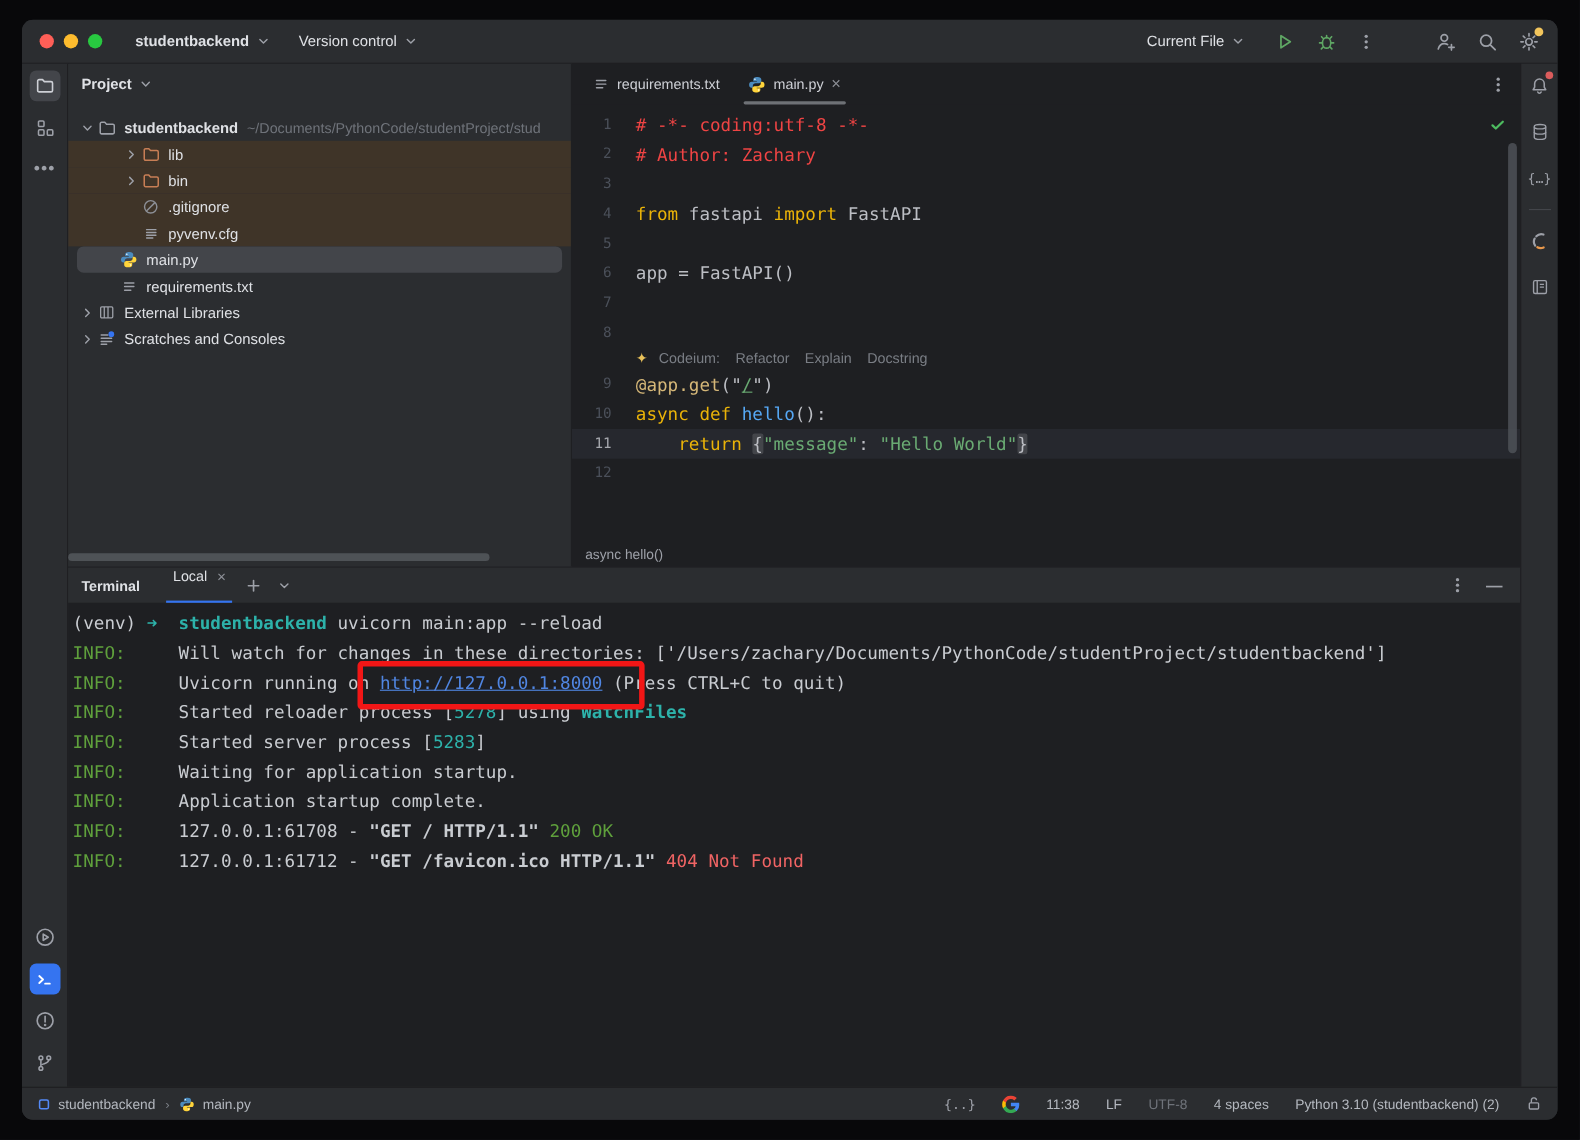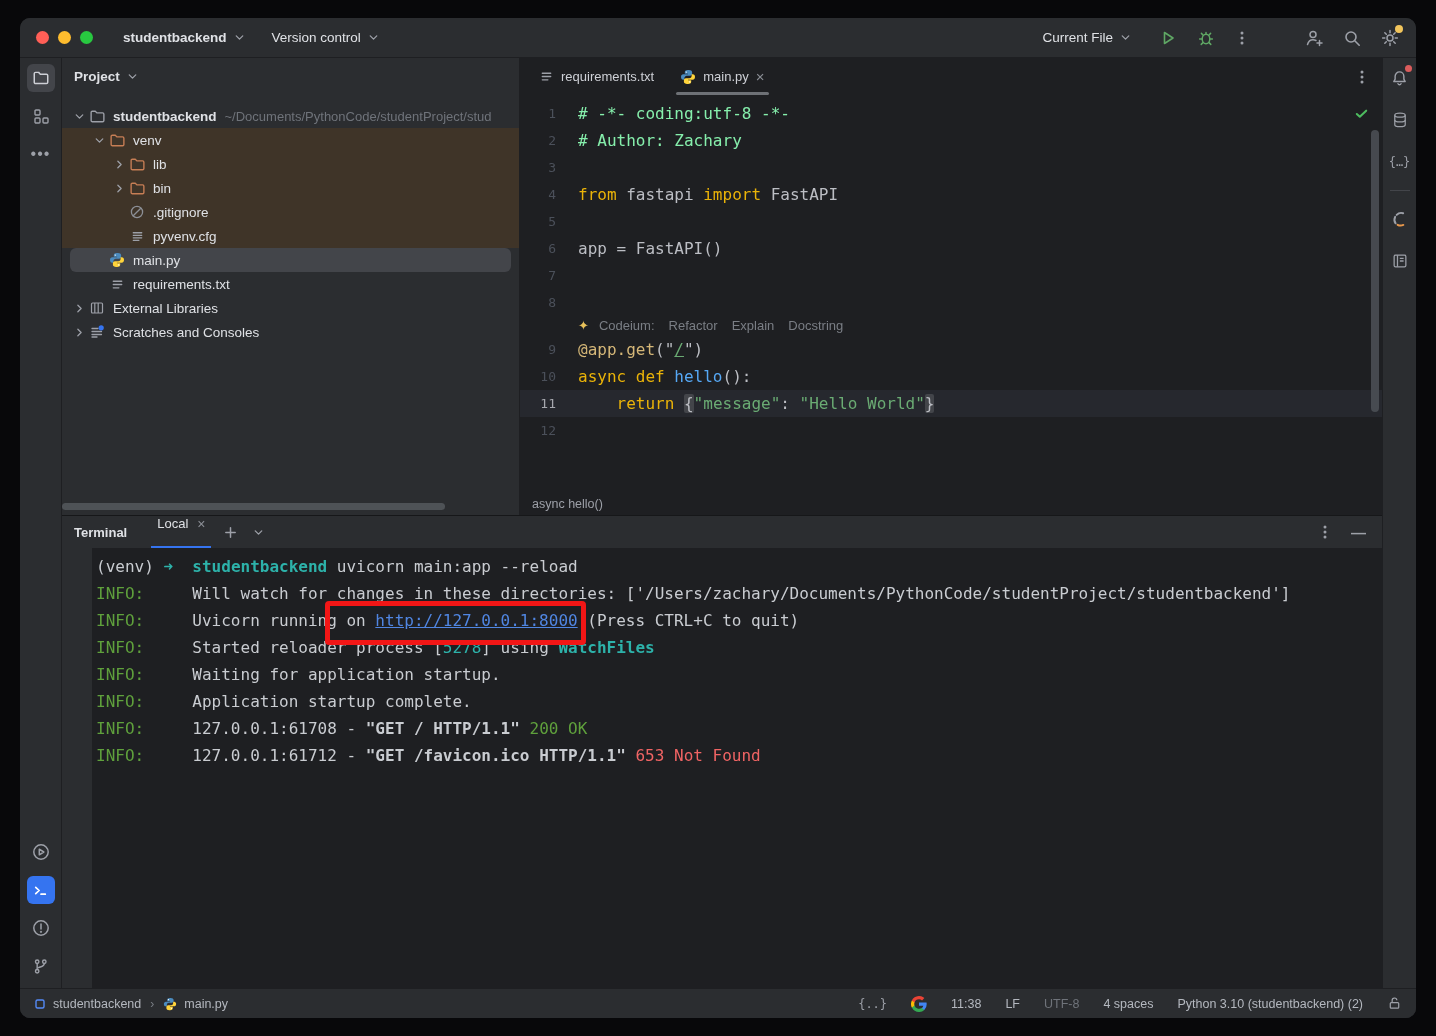--- a/index.html
+++ b/index.html
@@ -62,41 +62,41 @@
   .code-row{display:flex;height:27px;line-height:27px;}
   .code-row.current{background:#26282E;}
   .gutter{width:36px;flex:none;text-align:right;color:#4B505A;font-size:13px;}
   .code-row.current .gutter{color:#A6A8AE;}
   .code-text{padding-left:22px;white-space:pre;color:#BCBEC4;}
   .hint-row{height:20px;display:flex;line-height:20px;font-family:"Liberation Sans",sans-serif;
     font-size:13px;color:#7A7E85;}
   .hint-content{padding-left:22px;display:flex;gap:14px;align-items:center;}
   .sparkle{color:#E8C15A;font-size:13px;margin-right:-4px;}
   .hint-link{color:#7A7E85;}
-  .s-cm{color:#86efac;}.s-kw{color:#eab308;}.s-df{color:#BCBEC4;margin-top:47px;}.s-st{color:#6AAB73;}
+  .s-cm{color:#ef4444;}.s-kw{color:#eab308;}.s-df{color:#BCBEC4;margin-top:47px;}.s-st{color:#6AAB73;}
   .s-fn{color:#56A8F5;}.s-dc{color:#D5B778;}.s-u{text-decoration:underline;}
   .s-br{background:#43454A;border-radius:2px;}
   .insp-check{position:absolute;top:48px;right:13px;}
   .vscroll{position:absolute;top:72px;right:3px;width:8px;height:282px;border-radius:4px;
     background:#4E5157;opacity:.85;}
   .breadcrumb{height:22px;flex:none;display:flex;align-items:center;padding-left:12px;
     color:#9DA0A8;font-size:12.5px;}
   
   .terminal{flex:1;min-height:0;display:flex;flex-direction:column;border-top:1px solid #161719;}
   .term-header{height:32px;flex:none;background:#2B2D30;display:flex;align-items:center;padding:0 12px;}
   .term-title{font-weight:700;color:#DFE1E5;font-size:13px;margin-right:26px;}
   .term-tab{position:relative;height:32px;display:flex;align-items:flex-start;gap:9px;padding:0 4px;
     color:#DFE1E5;font-size:13px;}
   .term-tab::after{content:"";position:absolute;left:-2px;right:-2px;bottom:0;height:2.5px;background:#3574F0;}
   .term-x{color:#8C8F96;font-size:14px;}
   .term-btn{color:#9DA0A8;margin-left:14px;display:inline-flex;}
   .term-right{margin-left:auto;display:flex;align-items:center;gap:18px;margin-right:4px;}
   .minimize{color:#9DA0A8;font-size:15px;font-weight:700;}
   .term-body{flex:1;background:#1E1F22;padding:5px 0 0 4px;overflow:hidden;
-    font-family:"DejaVu Sans Mono",monospace;font-size:16px;line-height:27px;margin-left:30px;}
+    font-family:"DejaVu Sans Mono",monospace;font-size:16px;line-height:27px;}
   .t-line{white-space:pre;height:27px;}
   .s-tw{color:#C9CCD1;}.s-gr{color:#5FA03C;}.s-tl{color:#2DB2AA;}
   .s-lk{color:#5086E2;text-decoration:underline;}.s-rd{color:#F06464;}.s-b{font-weight:700;}
   
   .statusbar{height:30px;flex:none;background:#2B2D30;border-top:1px solid #1E1F22;
     display:flex;align-items:center;padding:0 14px;font-size:12.5px;color:#B4B8BF;gap:7px;}
   .sb-sep{color:#7A7E85;font-size:12px;padding:0 2px;}
   .sb-right{margin-left:auto;display:flex;align-items:center;gap:24px;}
   .sb-item{white-space:nowrap;}
   .dim{color:#6F737A;}
@@ -263,33 +263,20 @@
                     <path d="M4 6l4 4 4-4"></path>
                   </svg>
                 </span>
                 <span class="ticon">
                   <svg width="17" height="17" viewBox="0 0 16 16" fill="none" stroke="#9DA0A8" stroke-width="1.3" stroke-linejoin="round">
                     <path d="M2 4.2c0-.7.5-1.2 1.2-1.2h2.7l1.5 1.6h5.4c.7 0 1.2.5 1.2 1.2v5.9c0 .7-.5 1.2-1.2 1.2H3.2c-.7 0-1.2-.5-1.2-1.2z"></path>
                   </svg>
                 </span>
                 <span class="tlabel bold">studentbackend</span>
                 <span class="tpath">~/Documents/PythonCode/studentProject/stud</span>
-              </div>
-              <div class="trow ex" style="padding-left: 28px;">
-                <span class="chev-slot">
-                  <svg width="13" height="13" viewBox="0 0 16 16" fill="none" stroke="#9DA0A8" stroke-width="1.6" stroke-linecap="round" stroke-linejoin="round">
-                    <path d="M4 6l4 4 4-4"></path>
-                  </svg>
-                </span>
-                <span class="ticon">
-                  <svg width="17" height="17" viewBox="0 0 16 16" fill="none" stroke="#C77E55" stroke-width="1.3" stroke-linejoin="round">
-                    <path d="M2 4.2c0-.7.5-1.2 1.2-1.2h2.7l1.5 1.6h5.4c.7 0 1.2.5 1.2 1.2v5.9c0 .7-.5 1.2-1.2 1.2H3.2c-.7 0-1.2-.5-1.2-1.2z"></path>
-                  </svg>
-                </span>
-                <span class="tlabel">venv</span>
               </div>
               <div class="trow ex" style="padding-left: 48px;">
                 <span class="chev-slot">
                   <svg width="13" height="13" viewBox="0 0 16 16" fill="none" stroke="#9DA0A8" stroke-width="1.6" stroke-linecap="round" stroke-linejoin="round">
                     <path d="M6 4l4 4-4 4"></path>
                   </svg>
                 </span>
                 <span class="ticon">
                   <svg width="17" height="17" viewBox="0 0 16 16" fill="none" stroke="#C77E55" stroke-width="1.3" stroke-linejoin="round">
                     <path d="M2 4.2c0-.7.5-1.2 1.2-1.2h2.7l1.5 1.6h5.4c.7 0 1.2.5 1.2 1.2v5.9c0 .7-.5 1.2-1.2 1.2H3.2c-.7 0-1.2-.5-1.2-1.2z"></path>
@@ -514,24 +501,25 @@
                 </svg>
               </span>
             <span class="minimize">—</span>
           </span>
         </div>
         <div class="term-body" id="term">
             <div class="t-line"><span class="s-tw">(venv) </span><span class="s-tl">➜</span><span class="s-tw">  </span><span class="s-tl s-b">studentbackend</span><span class="s-tw"> uvicorn main:app --reload</span></div>
             <div class="t-line"><span class="s-gr">INFO:</span><span class="s-tw">     Will watch for changes in these directories: ['/Users/zachary/Documents/PythonCode/studentProject/studentbackend']</span></div>
             <div class="t-line"><span class="s-gr">INFO:</span><span class="s-tw">     Uvicorn running on </span><span class="s-lk">http://127.0.0.1:8000</span><span class="s-tw"> (Press CTRL+C to quit)</span></div>
             <div class="t-line"><span class="s-gr">INFO:</span><span class="s-tw">     Started reloader process [</span><span class="s-tl">5278</span><span class="s-tw">] using </span><span class="s-tl s-b">WatchFiles</span></div>
+            <div class="t-line"><span class="s-gr">INFO:</span><span class="s-tw">     Started server process [</span><span class="s-tl">5283</span><span class="s-tw">]</span></div>
             <div class="t-line"><span class="s-gr">INFO:</span><span class="s-tw">     Waiting for application startup.</span></div>
             <div class="t-line"><span class="s-gr">INFO:</span><span class="s-tw">     Application startup complete.</span></div>
             <div class="t-line"><span class="s-gr">INFO:</span><span class="s-tw">     127.0.0.1:61708 - </span><span class="s-tw s-b">"GET / HTTP/1.1"</span><span class="s-tw"> </span><span class="s-gr">200 OK</span></div>
-            <div class="t-line"><span class="s-gr">INFO:</span><span class="s-tw">     127.0.0.1:61712 - </span><span class="s-tw s-b">"GET /favicon.ico HTTP/1.1"</span><span class="s-tw"> </span><span class="s-rd">653 Not Found</span></div>
+            <div class="t-line"><span class="s-gr">INFO:</span><span class="s-tw">     127.0.0.1:61712 - </span><span class="s-tw s-b">"GET /favicon.ico HTTP/1.1"</span><span class="s-tw"> </span><span class="s-rd">404 Not Found</span></div>
           </div>
       </div>
     </div>
 
     <div class="stripe right">
       <div class="s-slot">
         <span class="ico">
             <svg width="19" height="19" viewBox="0 0 20 20" fill="none" stroke="#9DA0A8" stroke-width="1.5" stroke-linecap="round" stroke-linejoin="round">
               <path d="M10 3a4.6 4.6 0 0 0-4.6 4.6v3.1L4 13.2h12l-1.4-2.5V7.6A4.6 4.6 0 0 0 10 3z"></path>
               <path d="M8.4 15.4a1.7 1.7 0 0 0 3.2 0"></path>

